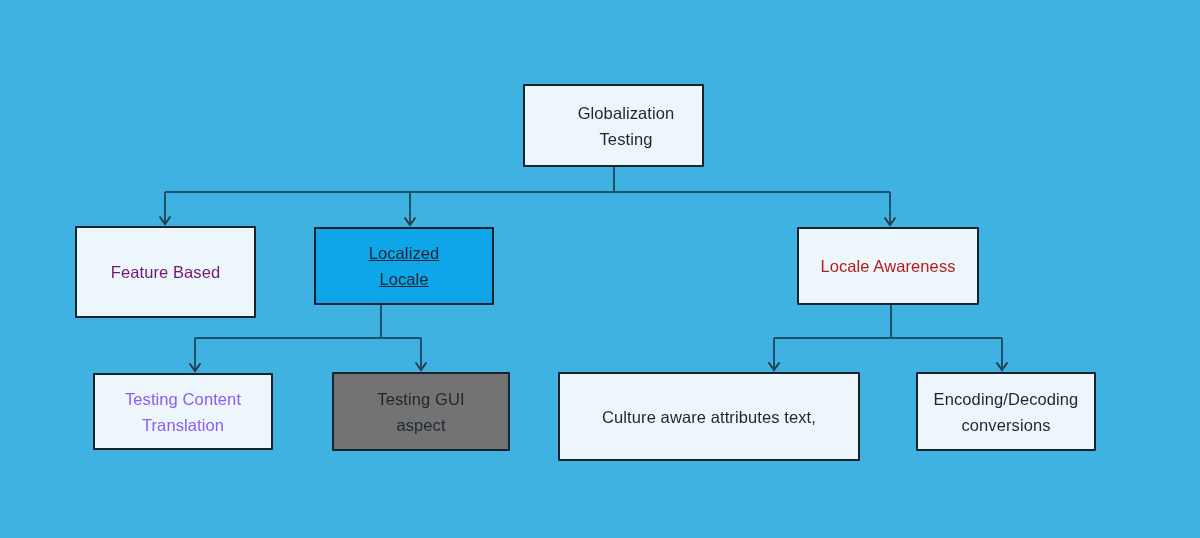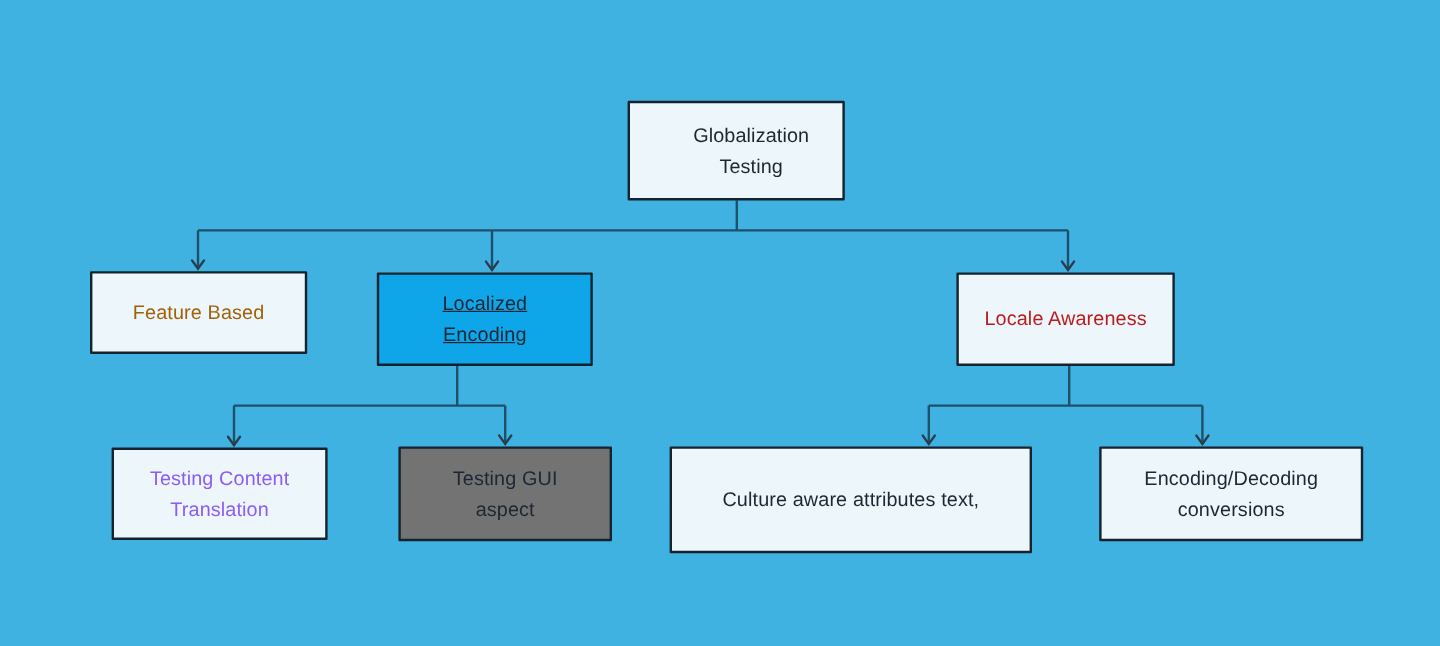--- a/index.html
+++ b/index.html
@@ -69,39 +69,39 @@
       <polyline points="774,338 774,369" fill="none" stroke="#1d516b" stroke-width="2"></polyline>
       <polyline points="769,363 774,370 779,363" fill="none" stroke="#2b3b4b" stroke-width="2" stroke-linecap="round"></polyline>
       <polyline points="1002,338 1002,369" fill="none" stroke="#1d516b" stroke-width="2"></polyline>
       <polyline points="997,363 1002,370 1007,363" fill="none" stroke="#2b3b4b" stroke-width="2" stroke-linecap="round"></polyline>
     </svg>
   <div id="nodes-layer">
       <div class="node" style="left: 523px; top: 84px; width: 181px; height: 83px; background: rgb(236, 246, 251); border-color: rgb(21, 35, 46); color: rgb(28, 39, 51); padding-left: 25px;">
         <span class="node-line">Globalization</span>
         <span class="node-line">Testing</span>
       </div>
-      <div class="node" style="left: 75px; top: 226px; width: 181px; height: 69px; background: rgb(236, 246, 251); border-color: rgb(21, 35, 46); color: #a16207;">
+      <div class="node" style="left: 75px; top: 226px; width: 181px; height: 92px; background: rgb(236, 246, 251); border-color: rgb(21, 35, 46); color: #701a75;">
         <span class="node-line">Feature Based</span>
       </div>
       <div class="node" style="left: 314px; top: 227px; width: 180px; height: 78px; background: #0ea5e9; border-color: rgb(21, 35, 46); color: rgb(28, 39, 51); text-decoration: underline;">
         <span class="node-line">Localized</span>
-        <span class="node-line">Encoding</span>
+        <span class="node-line">Locale</span>
       </div>
       <div class="node" style="left: 797px; top: 227px; width: 182px; height: 78px; background: rgb(236, 246, 251); border-color: rgb(21, 35, 46); color: #b91c1c;">
         <span class="node-line">Locale Awareness</span>
       </div>
       <div class="node" style="left: 93px; top: 373px; width: 180px; height: 77px; background: rgb(236, 246, 251); border-color: rgb(21, 35, 46); color: #8b5cf6;">
         <span class="node-line">Testing Content</span>
         <span class="node-line">Translation</span>
       </div>
       <div class="node" style="left: 332px; top: 372px; width: 178px; height: 79px; background: #737373; border-color: rgb(21, 35, 46); color: rgb(28, 39, 51);">
         <span class="node-line">Testing GUI</span>
         <span class="node-line">aspect</span>
       </div>
       <div class="node" style="left: 558px; top: 372px; width: 302px; height: 89px; background: rgb(236, 246, 251); border-color: rgb(21, 35, 46); color: rgb(28, 39, 51);">
         <span class="node-line">Culture aware attributes text,</span>
       </div>
-      <div class="node" style="left: 916px; top: 372px; width: 220px; height: 79px; background: rgb(236, 246, 251); border-color: rgb(21, 35, 46); color: rgb(28, 39, 51);">
+      <div class="node" style="left: 916px; top: 372px; width: 180px; height: 79px; background: rgb(236, 246, 251); border-color: rgb(21, 35, 46); color: rgb(28, 39, 51);">
         <span class="node-line">Encoding/Decoding</span>
         <span class="node-line">conversions</span>
       </div>
     </div>
 </div>
 
 </body></html>

